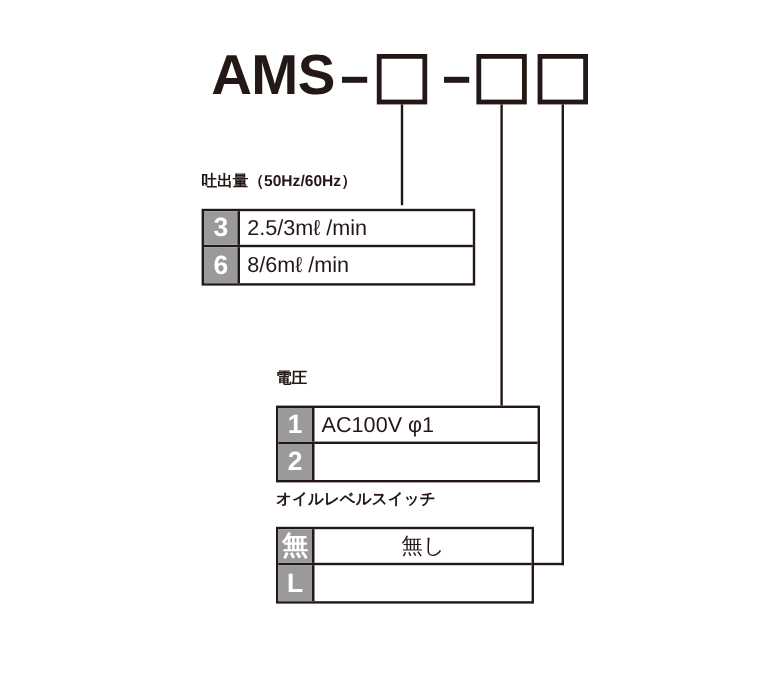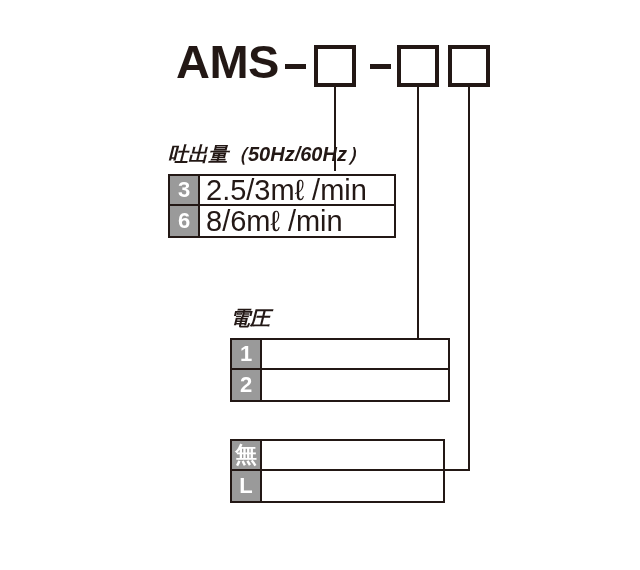--- a/index.html
+++ b/index.html
@@ -68,26 +68,25 @@
     background: #231815;
   }
   .lead-1 { left: 334px; top: 87px;  height: 84px; }
   .lead-2 { left: 417px; top: 87px;  height: 252px; }
   .lead-3 { left: 468px; top: 87px;  height: 384px; }
   .lead-3-h { left: 444px; top: 469px; width: 26px; }
 
   
   .tbl-title {
     position: absolute;
-    font-size: 20px;
+    font-size: 13px;
     font-weight: bold;
     line-height: 1;
     white-space: nowrap;
     color: #231815;
-    font-style: italic;
   }
   .tbl {
     position: absolute;
     border: 2px solid #231815;
     border-collapse: collapse;
     background: #ffffff;
   }
   .tbl .row {
     display: flex;
     height: 30px;
@@ -105,21 +104,21 @@
     display: flex;
     align-items: center;
     justify-content: center;
     border-right: 2px solid #231815;
     line-height: 1;
   }
   .cell-desc {
     flex: 1 1 auto;
     display: flex;
     align-items: center;
-    font-size: 29px;
+    font-size: 18px;
     color: #231815;
     padding-left: 6px;
     line-height: 1;
     white-space: nowrap;
   }
   .cell-desc.center {
     justify-content: center;
     padding-left: 0;
   }
 
@@ -168,29 +167,32 @@
       <div class="cell-code">6</div>
       <div class="cell-desc">8/6mℓ /min</div>
     </div>
   </div>
 
   <div class="tbl-title" id="title-voltage">電圧</div>
 
   <div class="tbl" id="tbl-voltage">
     <div class="row">
       <div class="cell-code">1</div>
+      <div class="cell-desc">AC100V φ1</div>
     </div>
     <div class="row">
       <div class="cell-code">2</div>
     </div>
   </div>
 
+  <div class="tbl-title" id="title-oil">オイルレベルスイッチ</div>
 
   <div class="tbl" id="tbl-oil">
     <div class="row">
       <div class="cell-code">無</div>
+      <div class="cell-desc center">無し</div>
     </div>
     <div class="row">
       <div class="cell-code">L</div>
     </div>
   </div>
 
 </div>
 
 </body></html>

